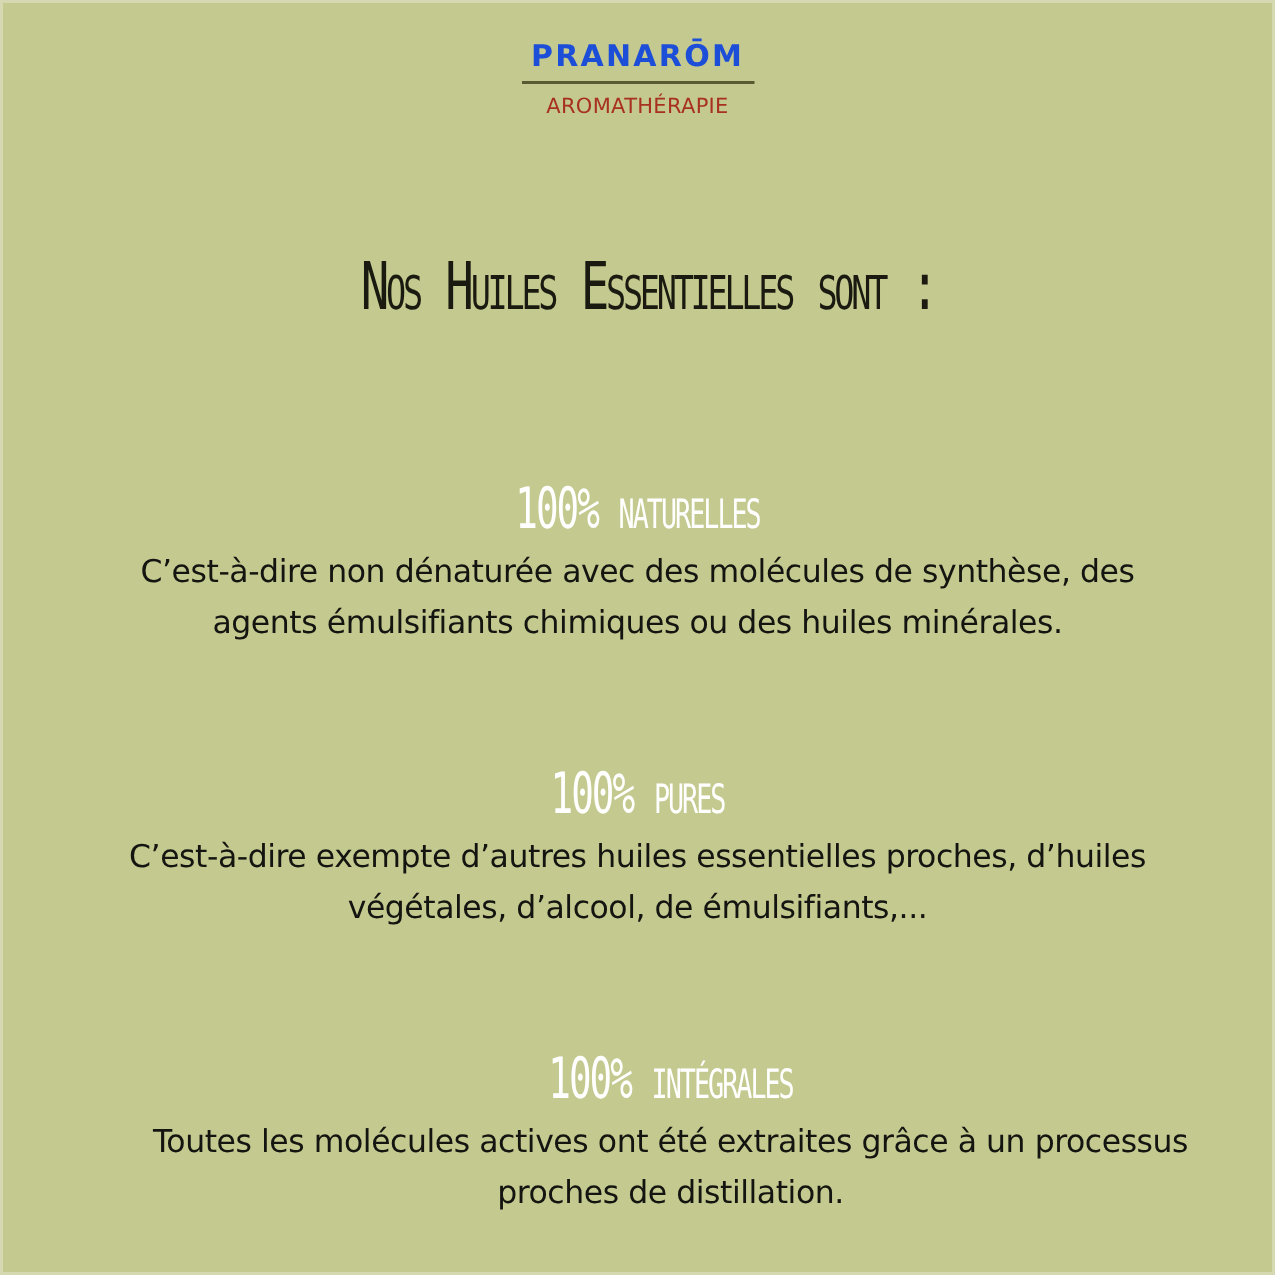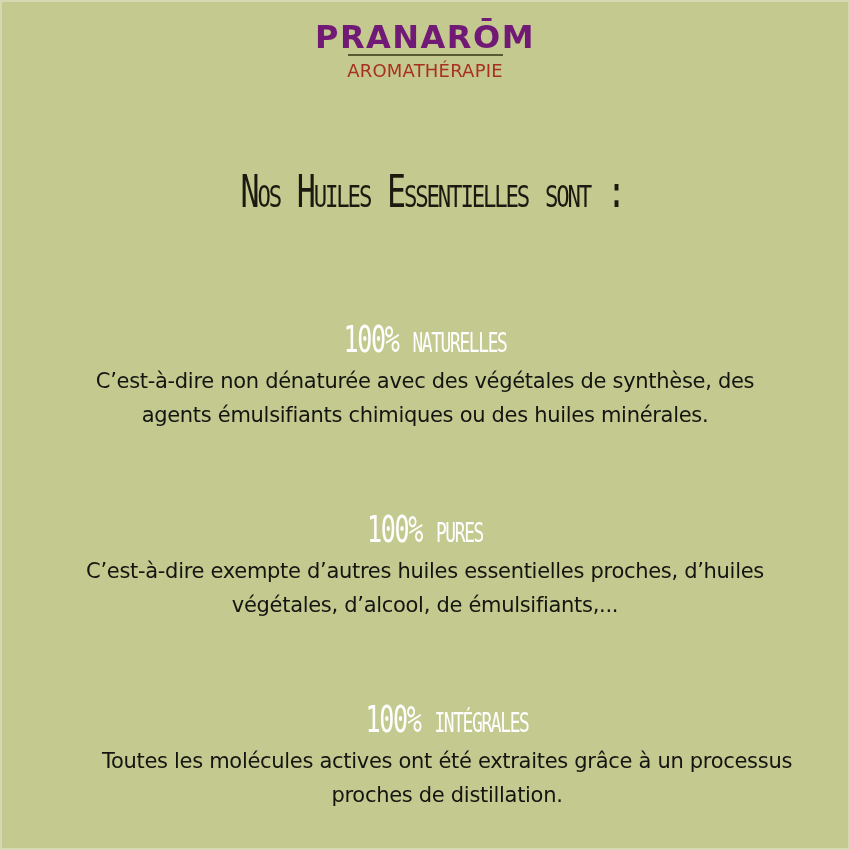--- a/index.html
+++ b/index.html
@@ -24,34 +24,34 @@
     .logo {
       position: absolute;
       left: 0;
       right: 0;
       top: 22px;
       text-align: center;
     }
     .logo-name {
       font-family: "DejaVu Sans", sans-serif;
       font-weight: bold;
-      font-size: 32px;
+      font-size: 20px;
       letter-spacing: 1.5px;
-      color: #701a75;
+      color: #1d4ed8;
       line-height: 30px;
     }
     .logo-rule {
       width: 155px;
       height: 1.5px;
       background: #5a5a32;
       margin: 2px auto 6px auto;
     }
     .logo-sub {
       font-family: "DejaVu Sans", sans-serif;
-      font-size: 18px;
+      font-size: 14px;
       color: #a8301f;
       line-height: 18px;
       letter-spacing: 0.2px;
       text-align: center;
     }
     .main-title {
       position: absolute;
       left: 0;
       right: 0;
       top: 164px;
@@ -111,21 +111,21 @@
   <div class="logo-name">PRANARŌM</div>
   <div class="logo-rule"></div>
   <div class="logo-sub">AROMATHÉRAPIE</div>
 </div>
 
 <div class="main-title">Nos Huiles Essentielles sont :</div>
 
 <div class="section s1">
   <div class="section-heading">100% naturelles</div>
   <div class="section-text">
-    <span>C’est-à-dire non dénaturée avec des végétales de synthèse, des</span>
+    <span>C’est-à-dire non dénaturée avec des molécules de synthèse, des</span>
     <span>agents émulsifiants chimiques ou des huiles minérales.</span>
   </div>
 </div>
 
 <div class="section s2">
   <div class="section-heading">100% pures</div>
   <div class="section-text">
     <span>C’est-à-dire exempte d’autres huiles essentielles proches, d’huiles</span>
     <span>végétales, d’alcool, de émulsifiants,...</span>
   </div>

